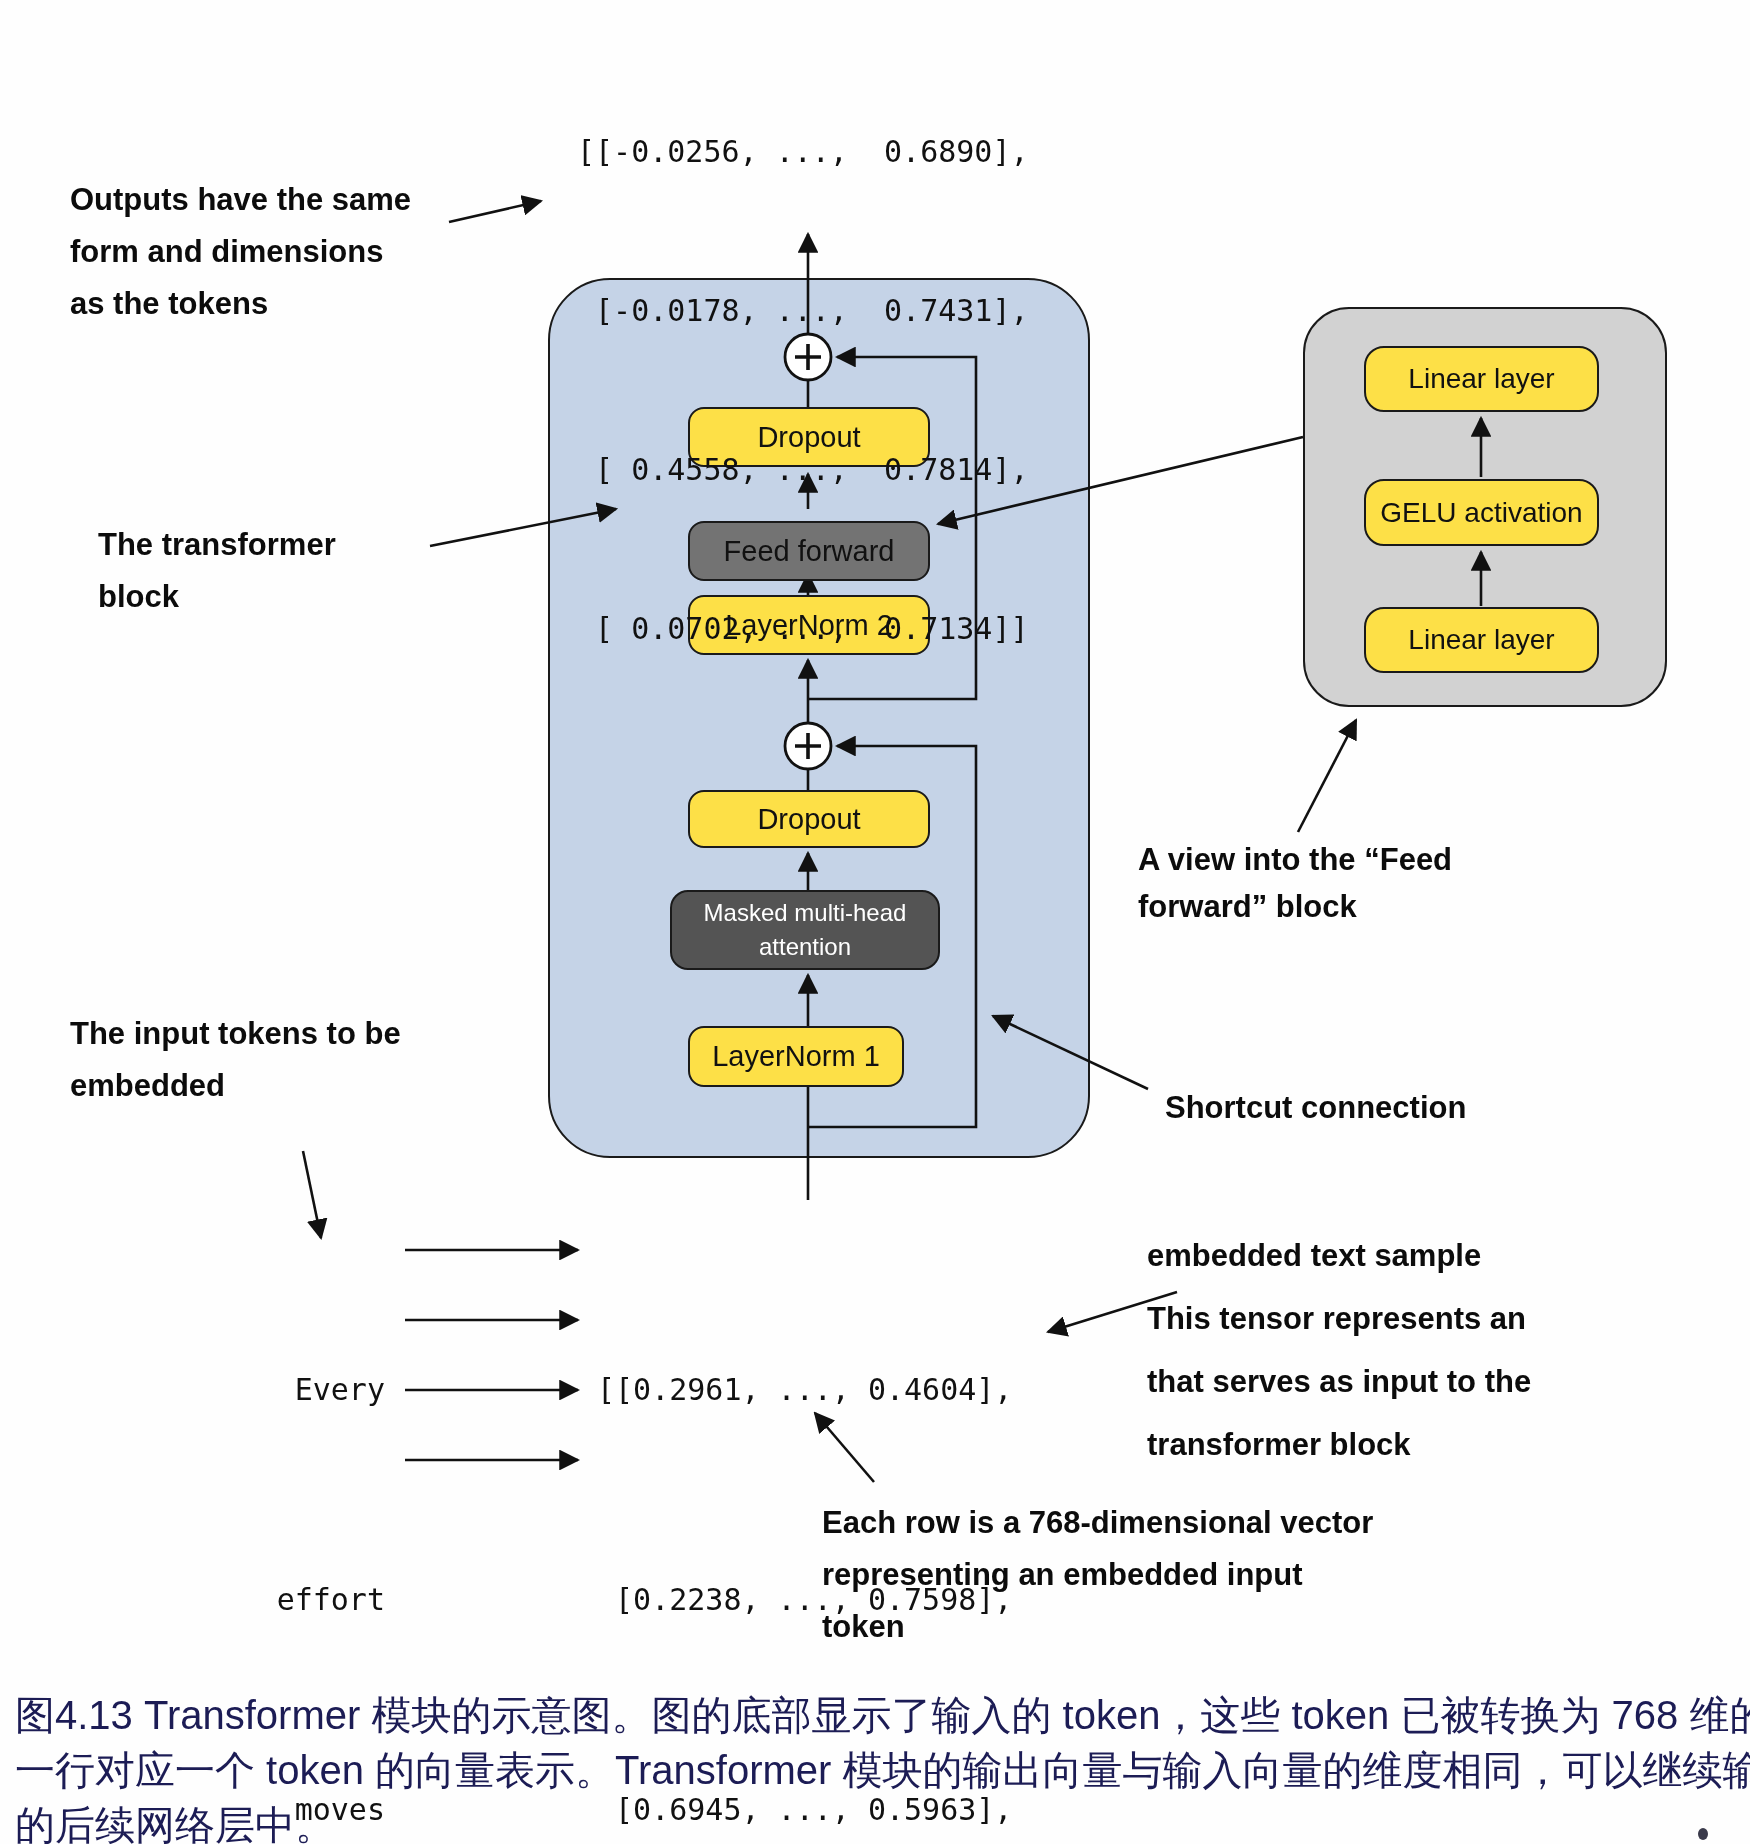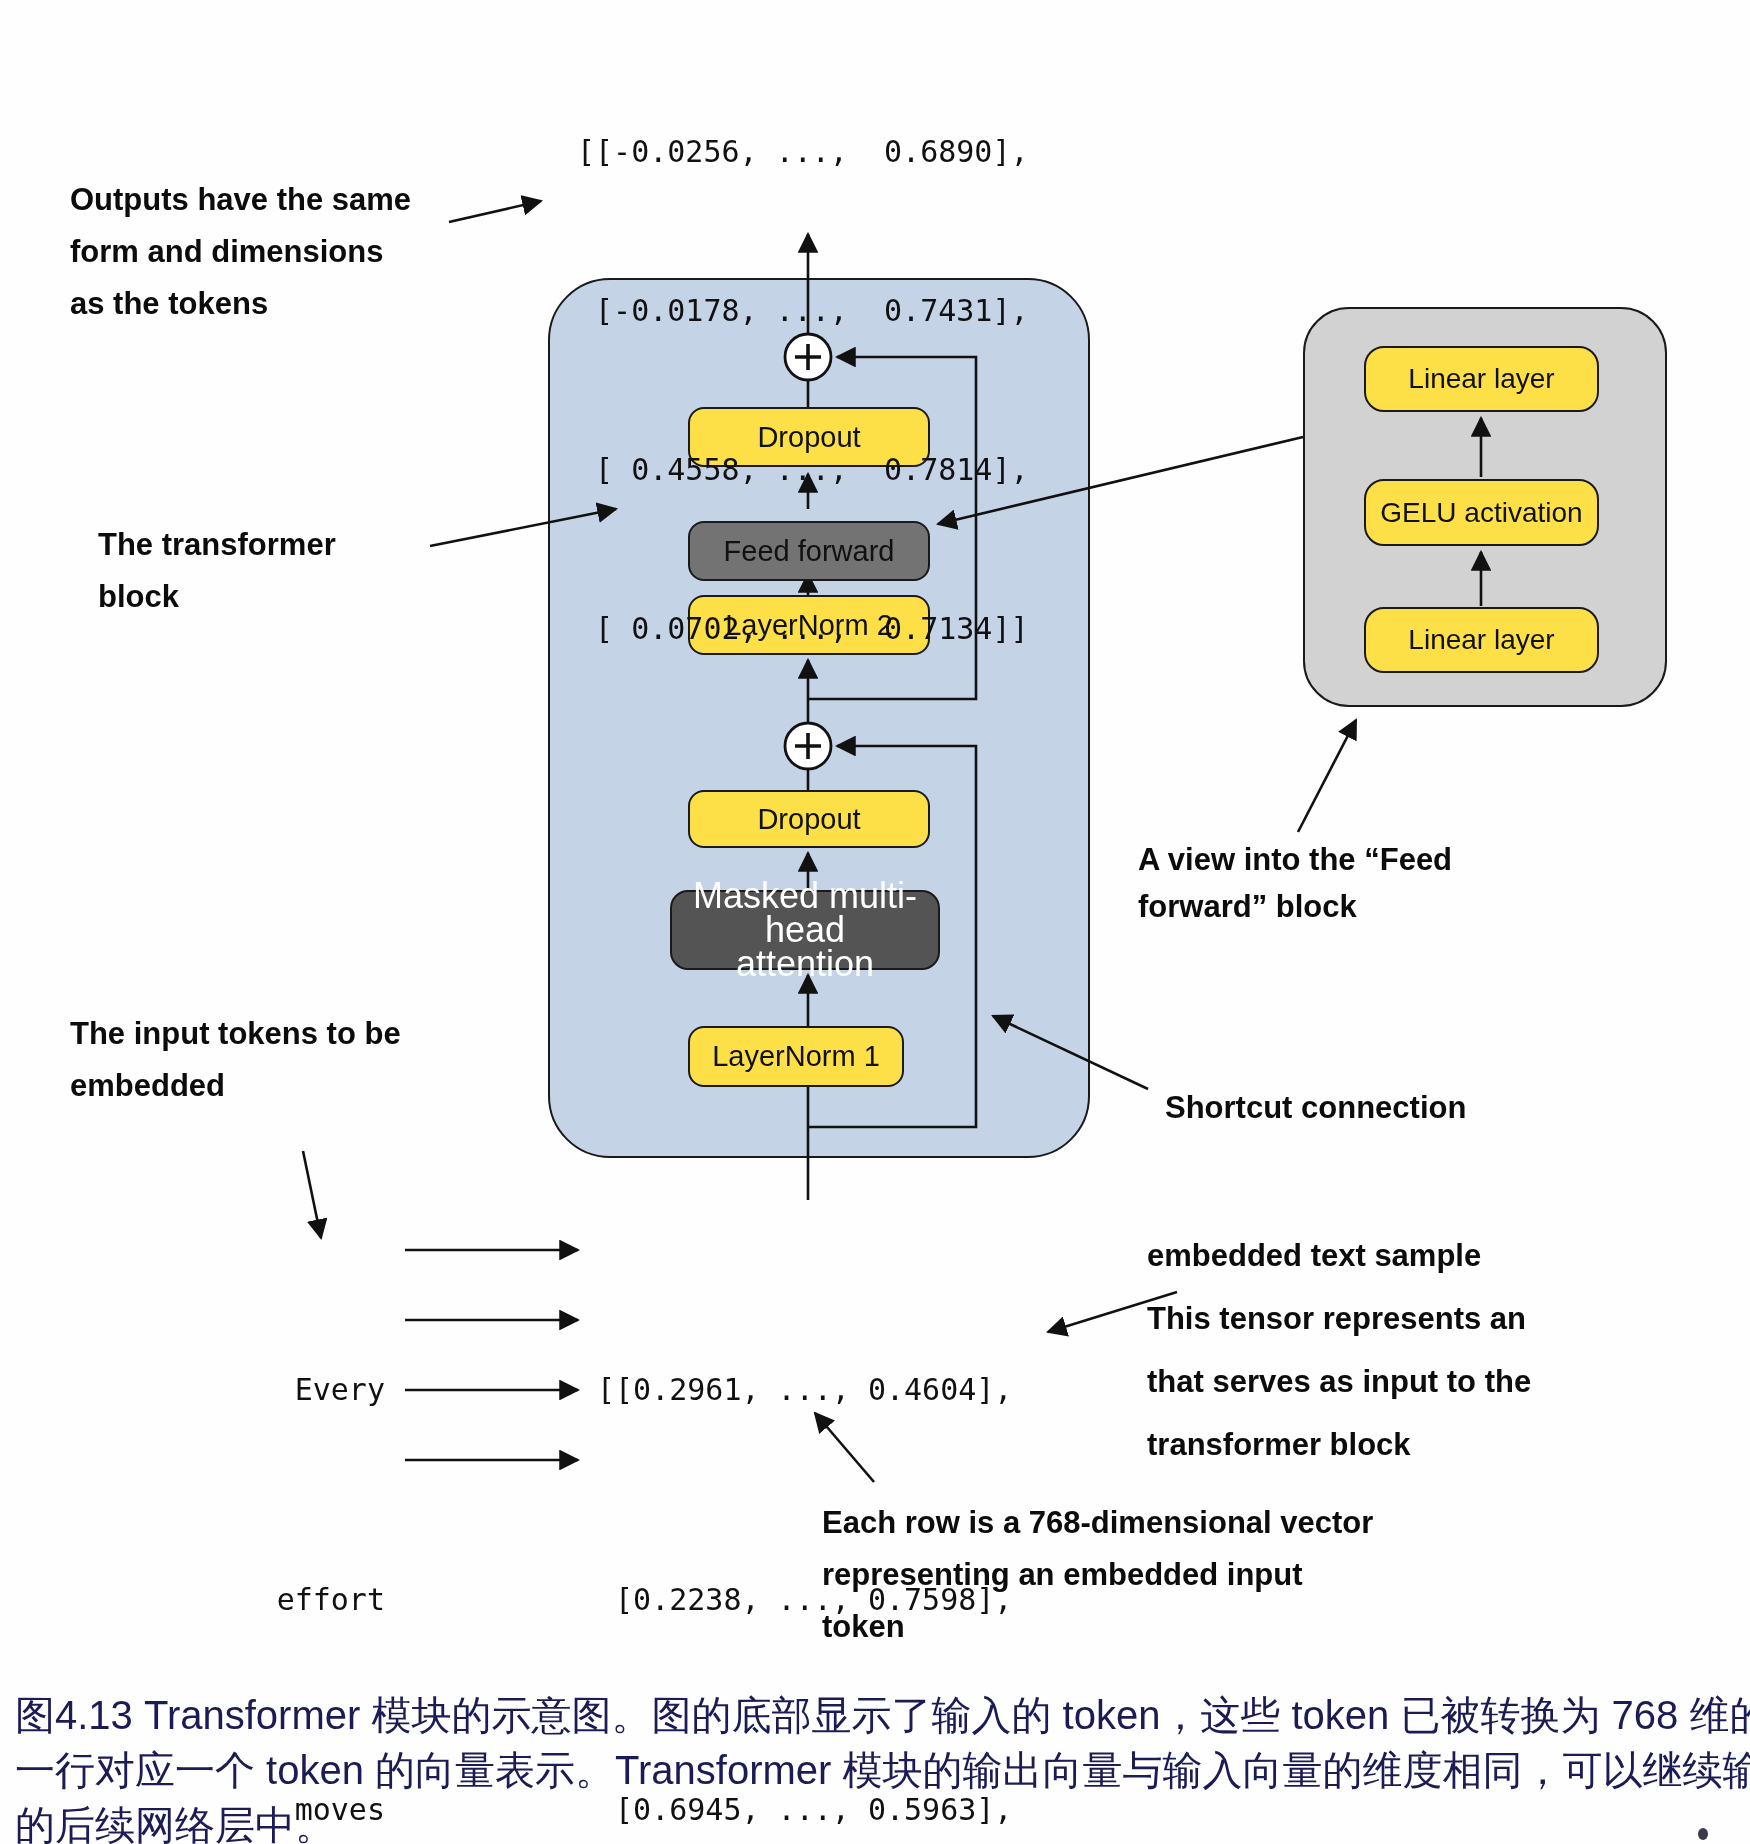--- a/index.html
+++ b/index.html
@@ -80,21 +80,21 @@
   </div>
   <div class="box" style="left:688px;top:509px;width:242px;height:60px;background:#737373;margin-top:12px;">
     <span>Feed forward</span>
   </div>
   <div class="box" style="left:688px;top:595px;width:242px;height:60px;">
     <span>LayerNorm 2</span>
   </div>
   <div class="box" style="left:688px;top:790px;width:242px;height:58px;">
     <span>Dropout</span>
   </div>
-  <div class="box" style="left:670px;top:890px;width:270px;height:80px;background:#545454;color:#fff;border-radius:18px;font-size:36px;line-height:34px;flex-direction:column;">
+  <div class="box" style="left:670px;top:890px;width:270px;height:80px;background:#545454;color:#fff;border-radius:18px;font-size:24px;line-height:34px;flex-direction:column;">
     <span>Masked multi-head</span>
     <span>attention</span>
   </div>
   <div class="box" style="left:688px;top:1026px;width:216px;height:61px;">
     <span>LayerNorm 1</span>
   </div>
 
   <div class="box" style="left:1364px;top:346px;width:235px;height:66px;border-radius:20px;font-size:28px;">
     <span>Linear layer</span>
   </div>

